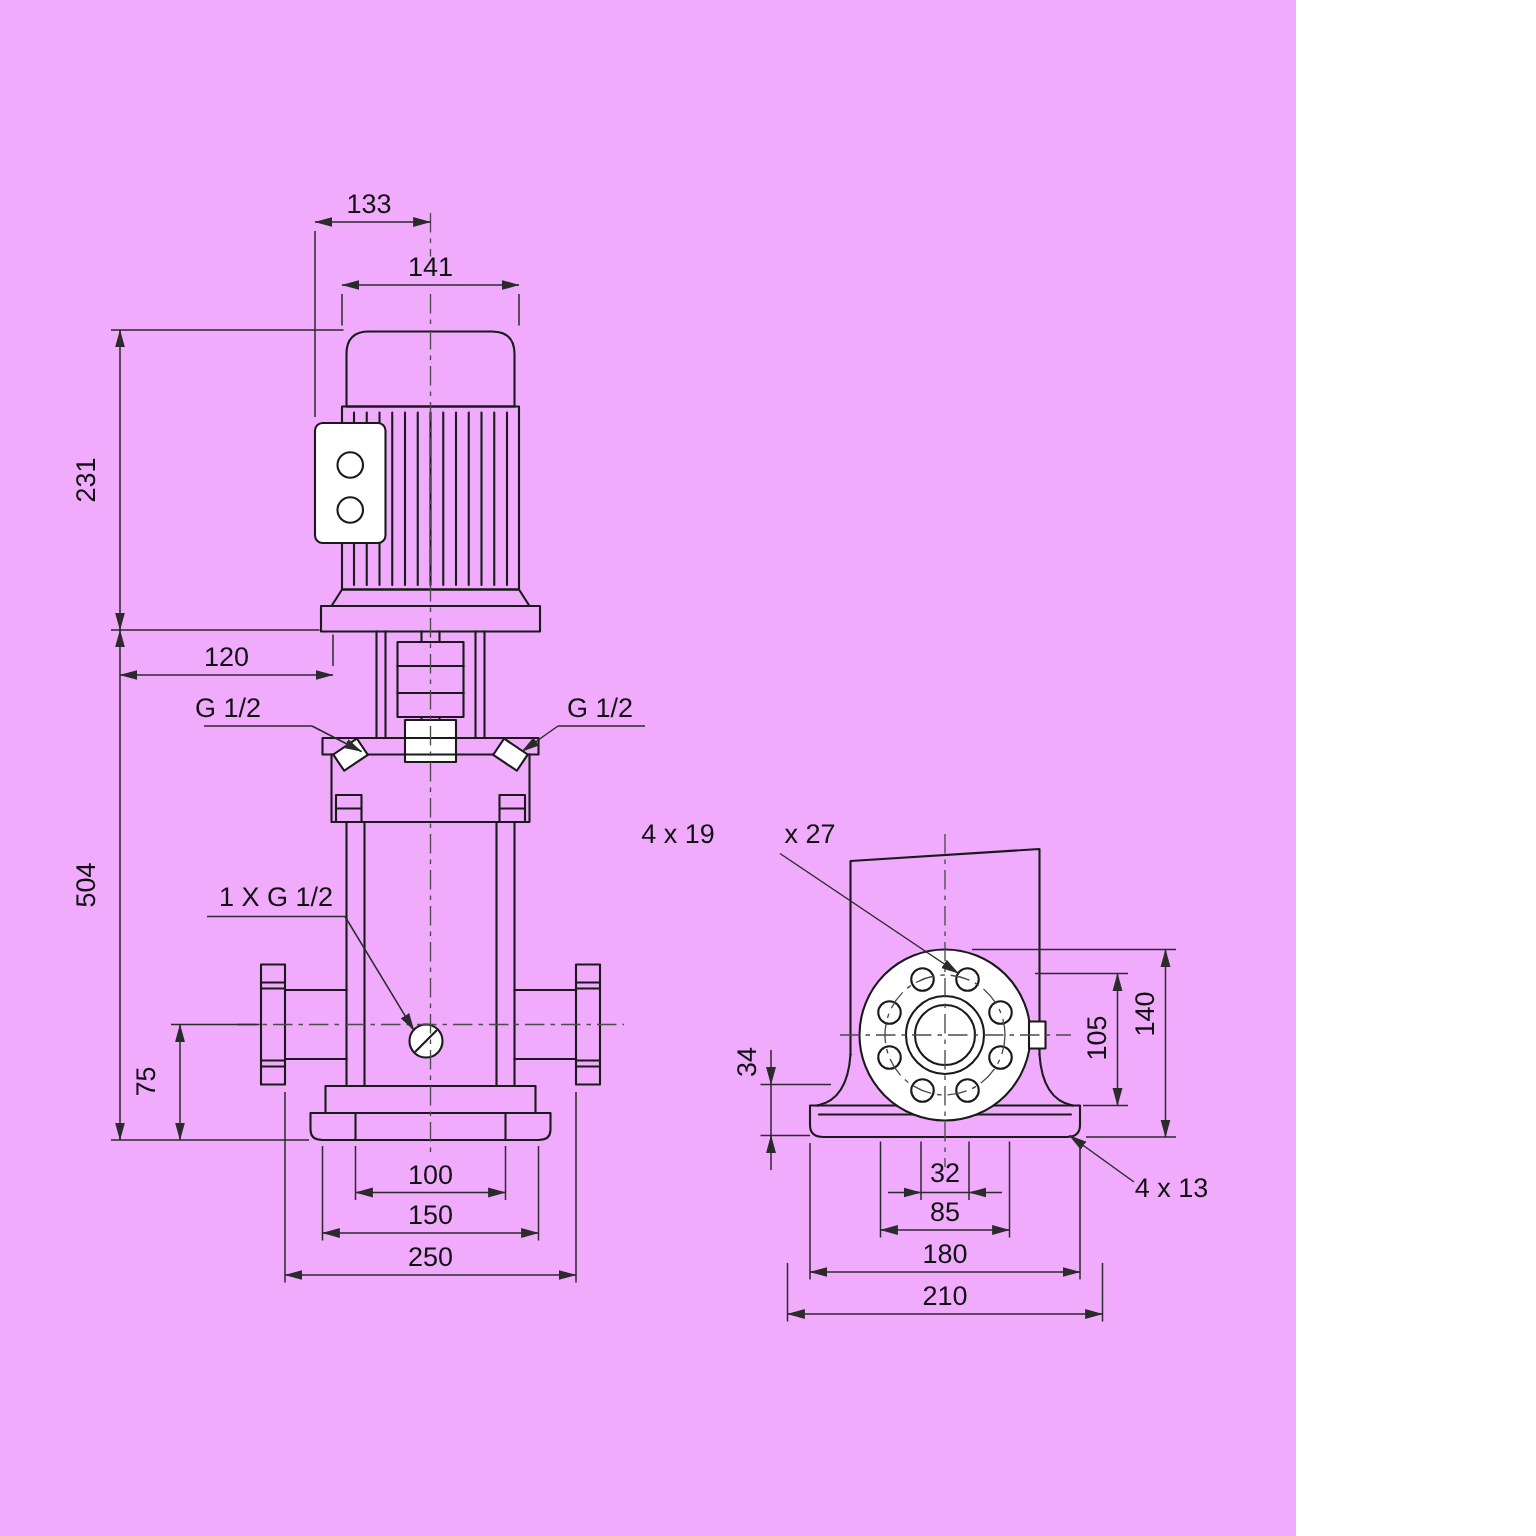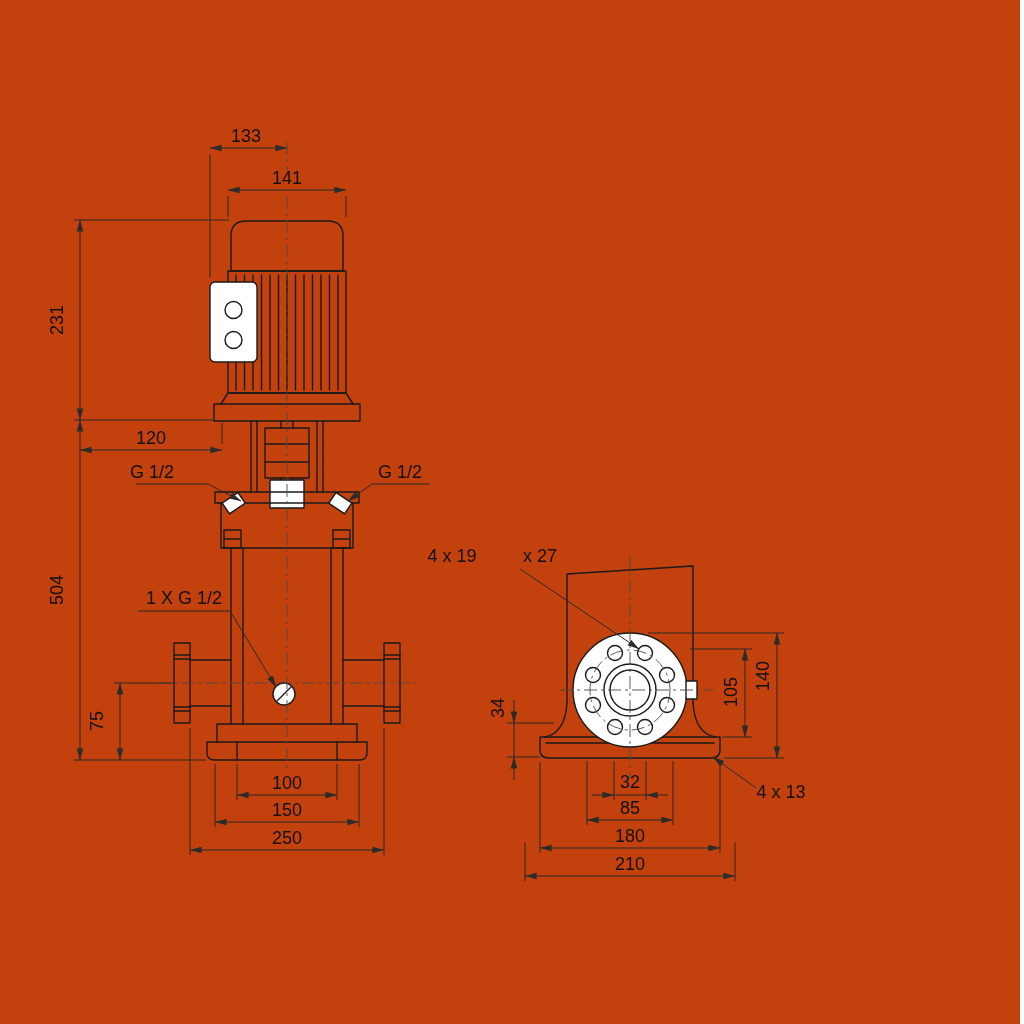--- a/index.html
+++ b/index.html
@@ -1,16 +1,16 @@
 <!DOCTYPE html>
 <html><head>
 <meta charset="utf-8">
 <style>
   html,body { margin:0; padding:0; background:#ffffff; }
-  .canvas { position:relative; width:1020px; height:1024px; background:#c2410c; overflow:hidden; }
+  .canvas { position:relative; width:864px; height:1024px; background:#f0abfc; overflow:hidden; }
   svg { display:block; }
   .geo { stroke:#1a1a1a; stroke-width:1.4; fill:none; stroke-linecap:round; stroke-linejoin:round; }
   .geo .wf { fill:#ffffff; }
   .cl { stroke:#4a4a4a; stroke-width:0.9; fill:none; stroke-dasharray:13 4 3 4; }
   .dim { stroke:#2b2b2b; stroke-width:1; fill:none; }
   .dim text { stroke:none; fill:#111111; font-family:"Liberation Sans", sans-serif; font-size:18px; }
 </style>
 </head>
 <body>
 

